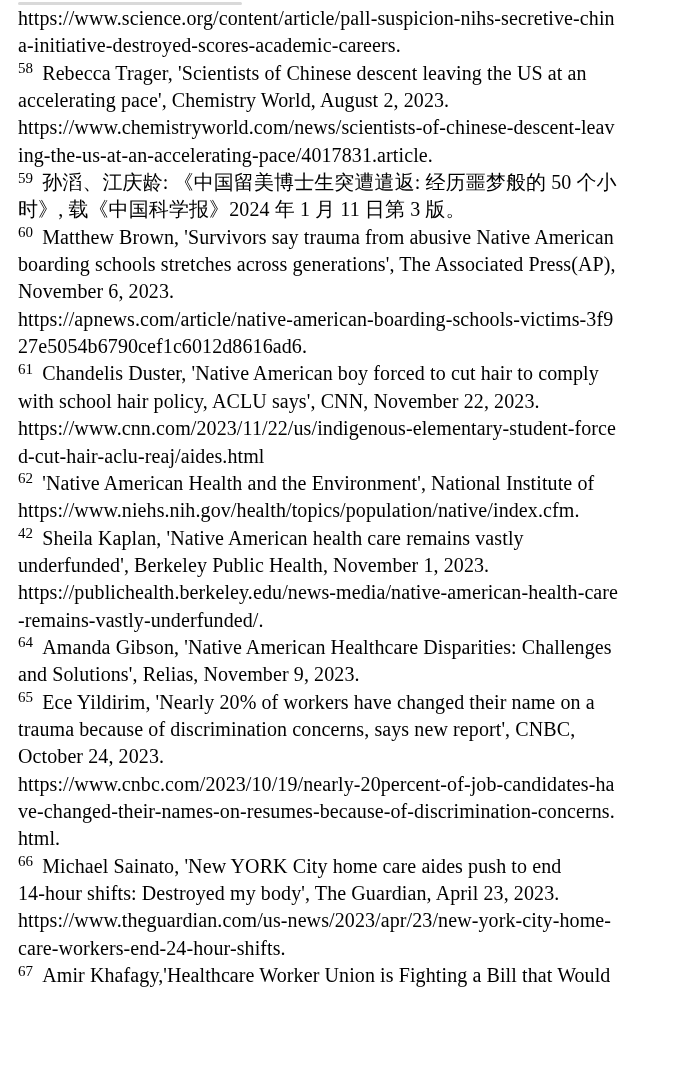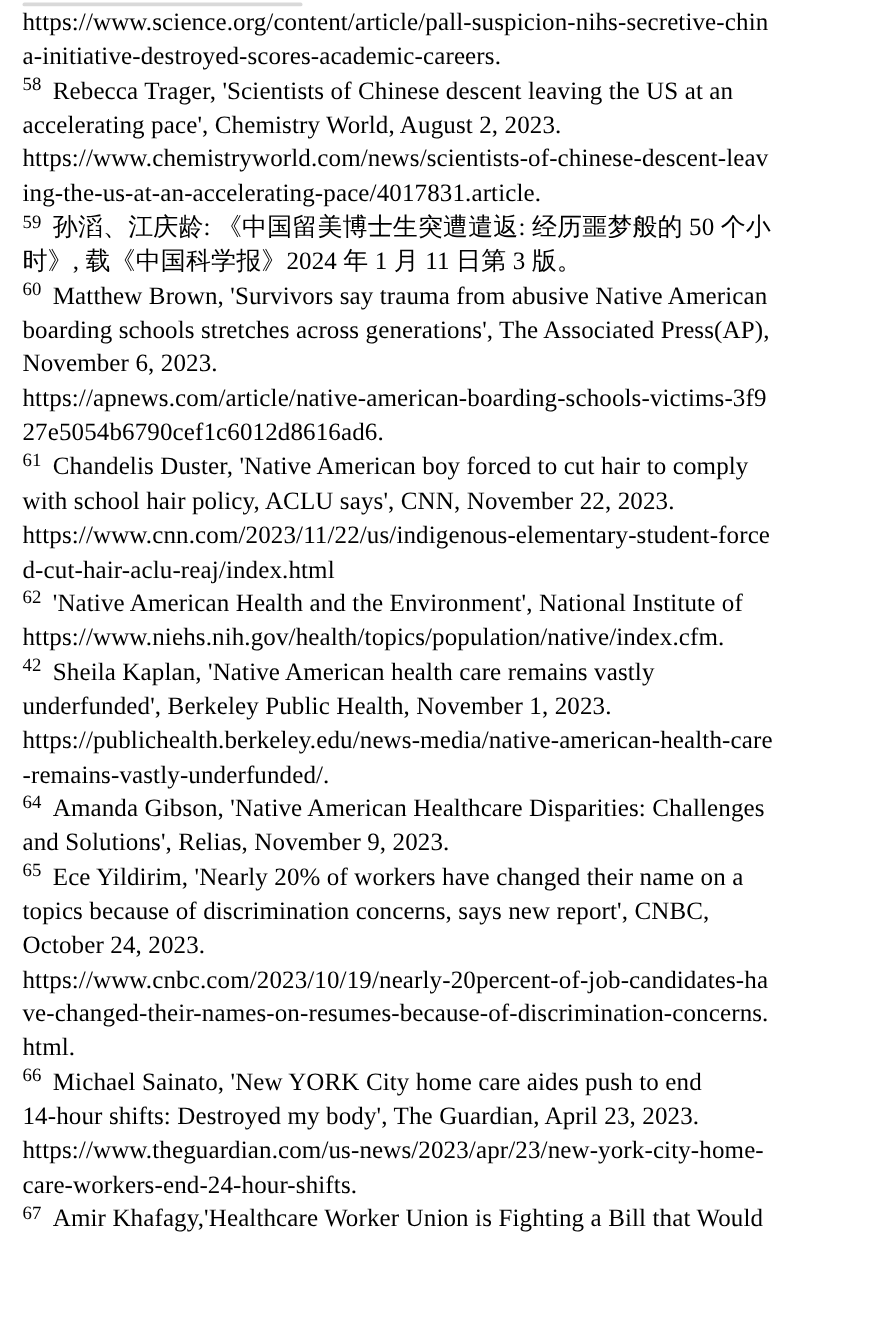--- a/index.html
+++ b/index.html
@@ -68,31 +68,31 @@
       <div class="line"><span class="sup">59</span><span>孙滔、江庆龄: 《中国留美博士生突遭遣返: 经历噩梦般的 50 个小</span></div>
       <div class="line"><span>时》, 载《中国科学报》2024 年 1 月 11 日第 3 版。</span></div>
       <div class="line"><span class="sup">60</span><span>Matthew Brown, 'Survivors say trauma from abusive Native American</span></div>
       <div class="line"><span>boarding schools stretches across generations', </span><span class="italic">The Associated Press(AP),</span></div>
       <div class="line"><span>November 6, 2023.</span></div>
       <div class="line"><span>https://apnews.com/article/native-american-boarding-schools-victims-3f9</span></div>
       <div class="line"><span>27e5054b6790cef1c6012d8616ad6.</span></div>
       <div class="line"><span class="sup">61</span><span>Chandelis Duster, 'Native American boy forced to cut hair to comply</span></div>
       <div class="line"><span>with school hair policy, ACLU says', </span><span class="italic">CNN</span><span>, November 22, 2023.</span></div>
       <div class="line"><span>https://www.cnn.com/2023/11/22/us/indigenous-elementary-student-force</span></div>
-      <div class="line"><span>d-cut-hair-aclu-reaj/index.html</span></div>
+      <div class="line"><span>d-cut-hair-aclu-reaj/aides.html</span></div>
       <div class="line"><span class="sup">62</span><span>'Native American Health and the Environment', </span><span class="italic">National Institute of</span></div>
       <div class="line"><span>https://www.niehs.nih.gov/health/topics/population/native/index.cfm.</span></div>
       <div class="line"><span class="sup">42</span><span>Sheila Kaplan, 'Native American health care remains vastly</span></div>
       <div class="line"><span>underfunded', </span><span class="italic">Berkeley Public Health</span><span>, November 1, 2023.</span></div>
       <div class="line"><span>https://publichealth.berkeley.edu/news-media/native-american-health-care</span></div>
       <div class="line"><span>-remains-vastly-underfunded/.</span></div>
       <div class="line"><span class="sup">64</span><span>Amanda Gibson, 'Native American Healthcare Disparities: Challenges</span></div>
       <div class="line"><span>and Solutions', </span><span class="italic">Relias</span><span>, November 9, 2023.</span></div>
       <div class="line"><span class="sup">65</span><span>Ece Yildirim, 'Nearly 20% of workers have changed their name on a</span></div>
-      <div class="line"><span>topics because of discrimination concerns, says new report', </span><span class="italic">CNBC</span><span>,</span></div>
+      <div class="line"><span>trauma because of discrimination concerns, says new report', </span><span class="italic">CNBC</span><span>,</span></div>
       <div class="line"><span>October 24, 2023.</span></div>
       <div class="line"><span>https://www.cnbc.com/2023/10/19/nearly-20percent-of-job-candidates-ha</span></div>
       <div class="line"><span>ve-changed-their-names-on-resumes-because-of-discrimination-concerns.</span></div>
       <div class="line"><span>html.</span></div>
       <div class="line"><span class="sup">66</span><span>Michael Sainato, 'New YORK City home care aides push to end</span></div>
       <div class="line"><span>14-hour shifts: Destroyed my body', T</span><span class="italic">he Guardian,</span><span> April 23, 2023.</span></div>
       <div class="line"><span>https://www.theguardian.com/us-news/2023/apr/23/new-york-city-home-</span></div>
       <div class="line"><span>care-workers-end-24-hour-shifts.</span></div>
       <div class="line"><span class="sup">67</span><span>Amir Khafagy,'Healthcare Worker Union is Fighting a Bill that Would</span></div>
     </div>

